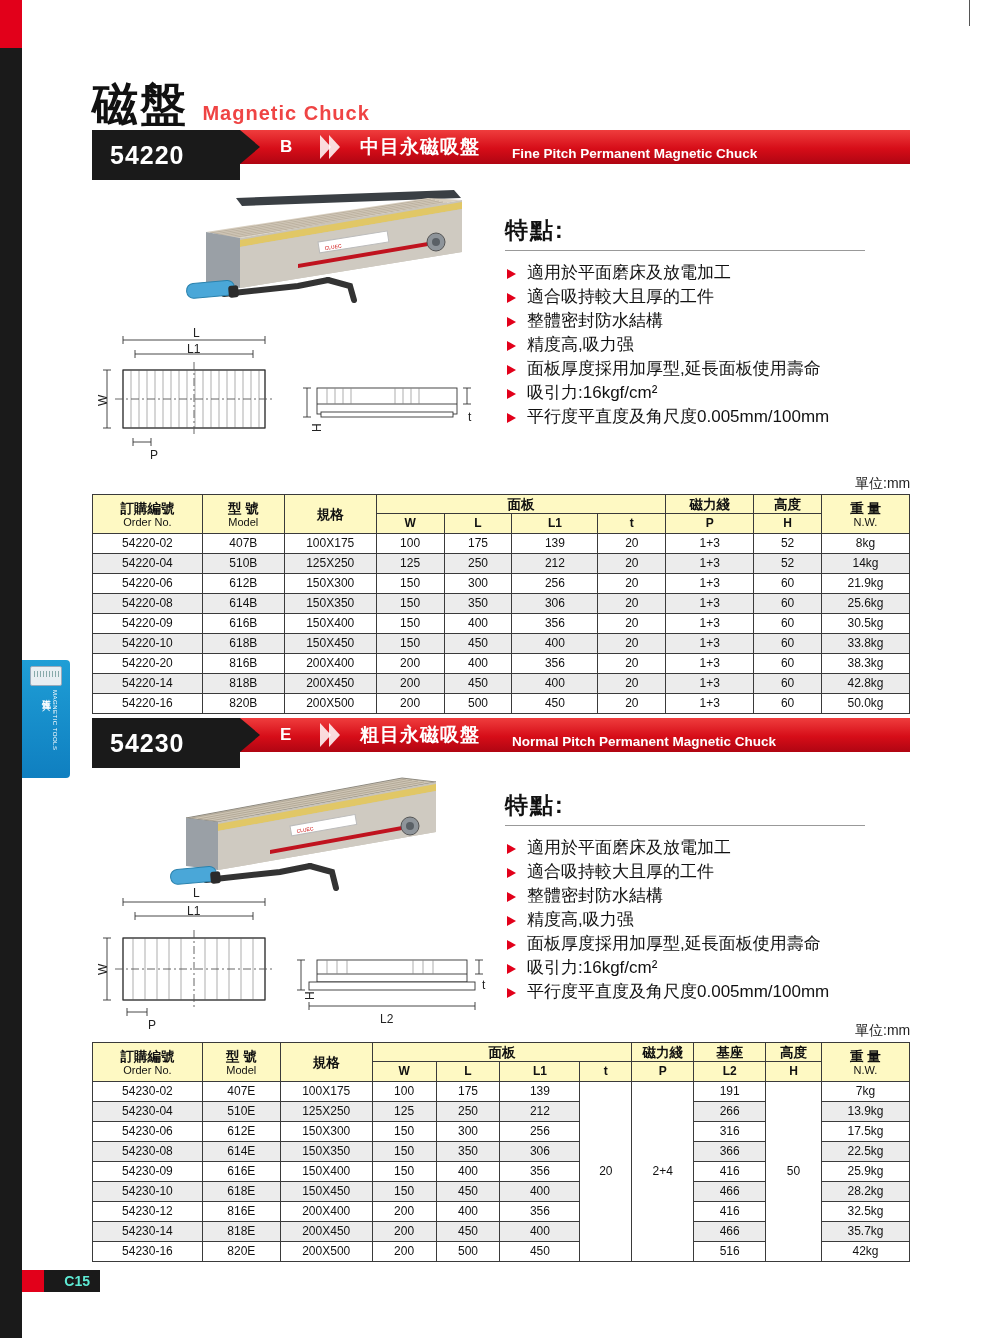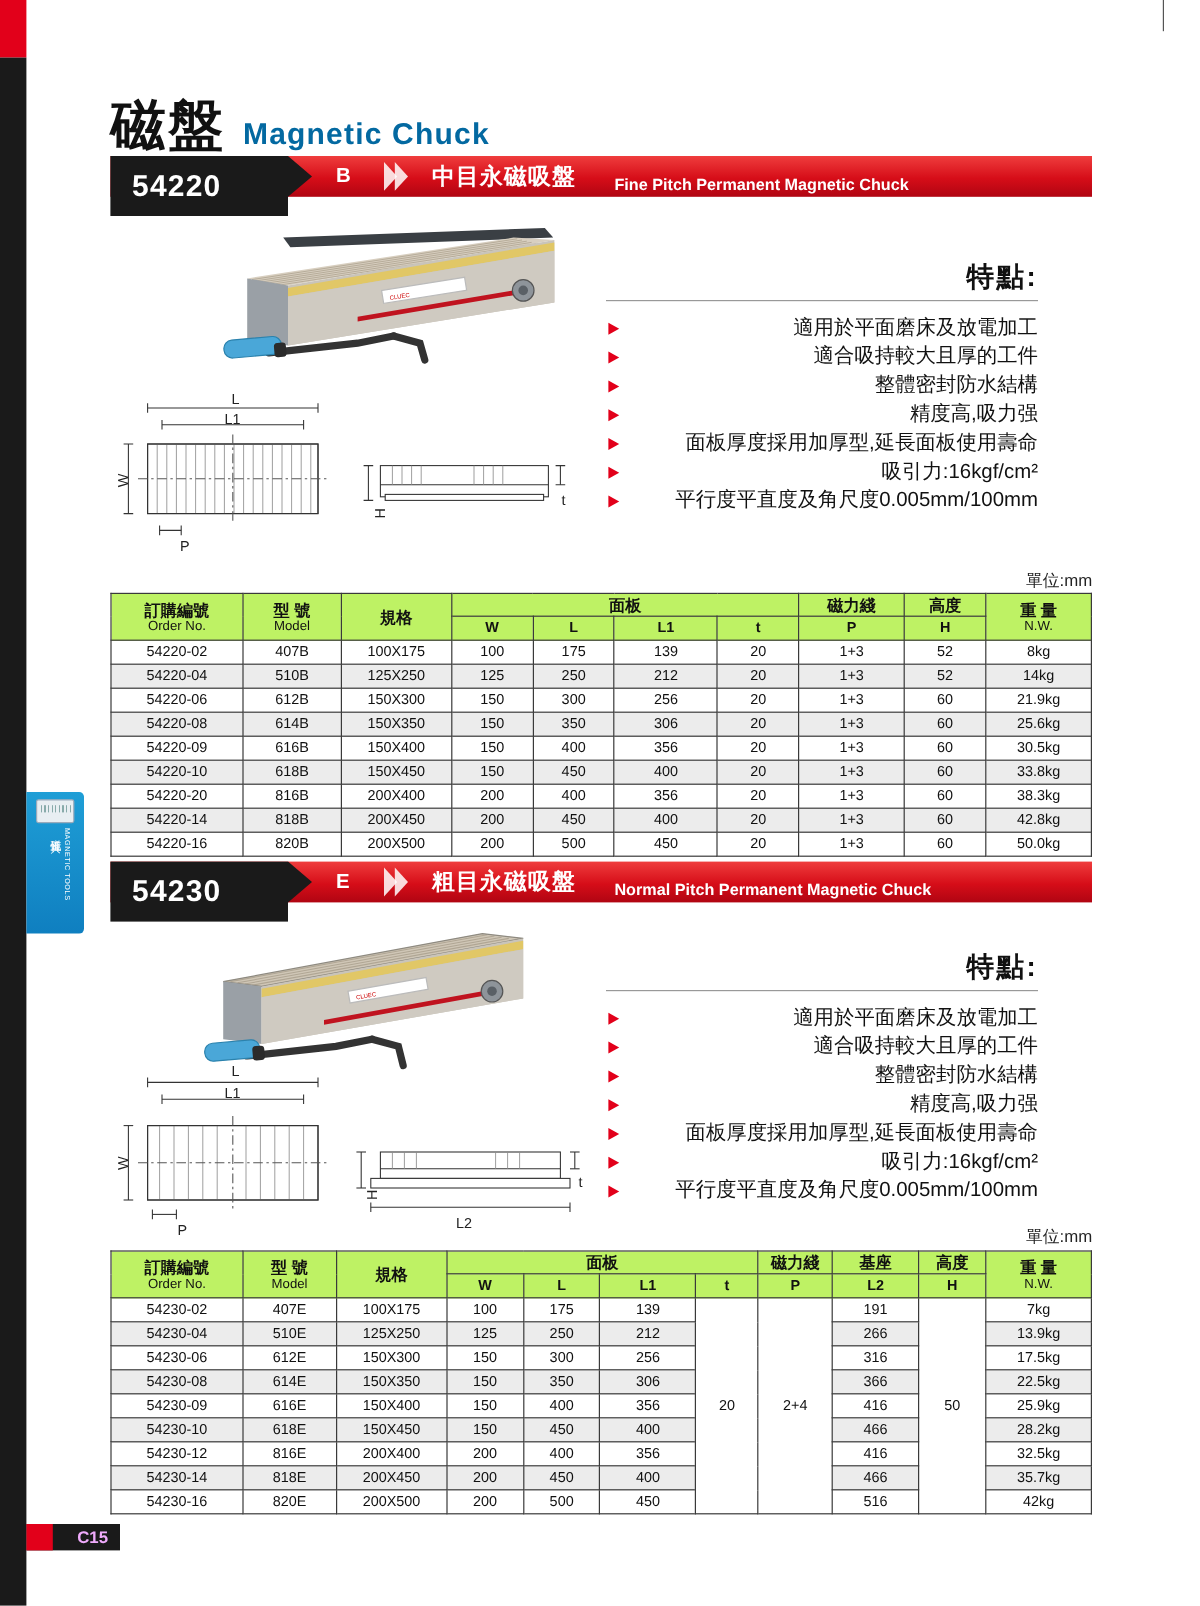--- a/index.html
+++ b/index.html
@@ -38,21 +38,21 @@
     background:repeating-linear-gradient(90deg,#8aa 0 1px,#e8eef2 1px 3px);
   }
   .side-tab .tab-text {
     writing-mode:vertical-rl; text-orientation:upright;
     color:#fff; font-size:9px; letter-spacing:1px; line-height:11px;
   }
 
   
   .doc-title { position:absolute; left:92px; top:74px; }
   .doc-title .cn { font-size:46px; font-weight:bold; letter-spacing:2px; color:#111; }
-  .doc-title .en { font-size:25px; font-weight:bold; color:#0369a1; letter-spacing:1px; margin-left:10px; }
+  .doc-title .en { font-size:20px; font-weight:bold; color:#ef4444; letter-spacing:1px; margin-left:10px; }
 
   
   .banner { position:absolute; left:92px; width:818px; height:34px; }
   .banner .bg {
     position:absolute; left:0; top:0; right:0; height:34px;
     background:linear-gradient(180deg,#ef3d3d 0%, #d60d18 55%, #b00512 100%);
   }
   .banner .code {
     position:absolute; left:0; top:0; height:50px; min-width:148px; padding:0 16px 0 18px;
     background:#1a1a1a; color:#fff; font-size:25px; font-weight:bold; letter-spacing:1px;
@@ -77,21 +77,21 @@
   .banner .title-cn {
     position:absolute; left:268px; top:0; height:34px; display:flex; align-items:center;
     color:#fff; font-size:19px; font-weight:bold; letter-spacing:1px;
   }
   .banner .title-en {
     position:absolute; left:420px; top:0; height:46px; display:flex; align-items:center;
     color:#fff; font-size:13.5px; font-weight:bold; letter-spacing:0;
   }
 
   
-  .features { position:absolute;text-align:right; }
+  .features { position:absolute; }
   .features .ft-title { font-size:23px; font-weight:bold; letter-spacing:2px; color:#111; }
   .features .ft-rule { width:360px; height:1px; background:#999; margin:4px 0 10px 0; }
   .features ul { list-style:none; margin:0; padding:0; }
   .features li {
     font-size:17px; color:#111; line-height:24px; padding-left:22px; position:relative; white-space:nowrap;
   }
   .features li:before{
     content:""; position:absolute; left:2px; top:8px;
     width:0;height:0; border-top:5px solid transparent; border-bottom:5px solid transparent;
     border-left:9px solid #e2001a;
@@ -108,31 +108,31 @@
   .unit-note { position:absolute; font-size:14px; color:#222; }
 
   
   table.spec {
     position:absolute; border-collapse:collapse; font-size:12px; color:#111;
     background:#fff;
   }
   table.spec th, table.spec td {
     border:1px solid #3a3a3a; text-align:center; padding:0; height:19px; line-height:19px;
   }
-  table.spec th { font-weight:bold; background:#bef264; }
+  table.spec th { font-weight:bold; background:#fef9c3; }
   table.spec .hdr-cn { font-size:13.5px; font-weight:bold; line-height:15px; }
   table.spec .hdr-en { font-size:11px; font-weight:normal; line-height:12px; }
   table.spec tr.alt td { background:#ececec; }
 
   
   .page-num {
     position:absolute; left:22px; bottom:46px; width:78px; height:22px; background:#1a1a1a;
     display:flex; align-items:center; justify-content:flex-end; padding-right:10px;
   }
-  .page-num span { color:#f0abfc; font-size:14px; font-weight:bold; }
+  .page-num span { color:#5eead4; font-size:14px; font-weight:bold; }
   .page-num:before{
     content:""; position:absolute; left:0; top:0; width:22px; height:22px; background:#e2001a;
   }
 </style>
 </head>
 <body>
 
 <div class="page">
 
   <div class="edge-bar">

